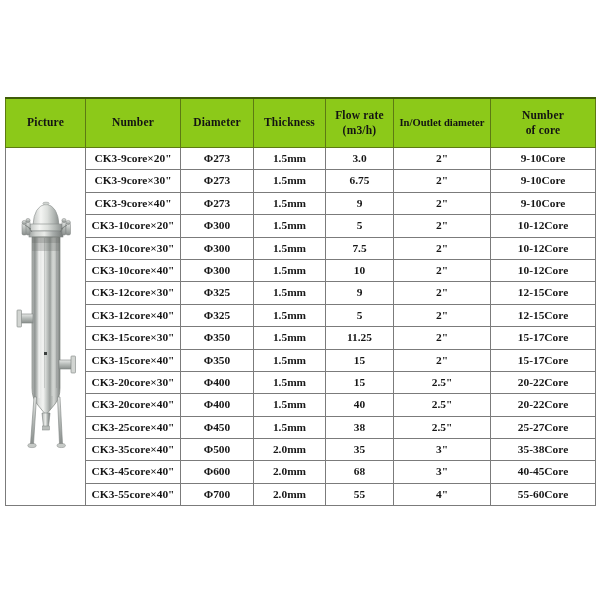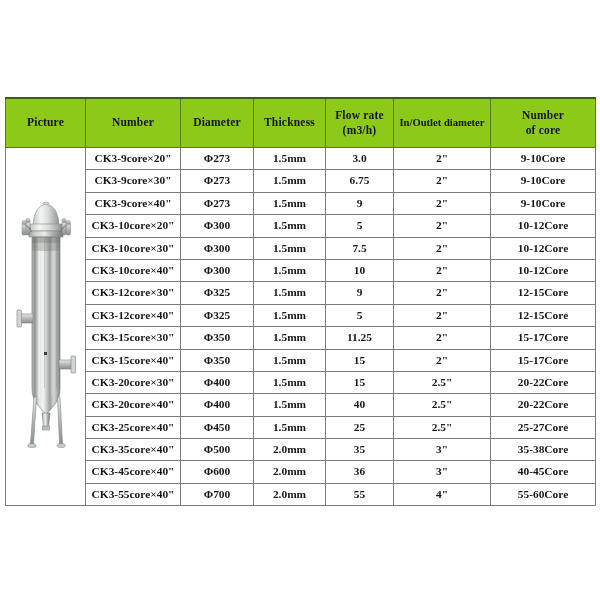--- a/index.html
+++ b/index.html
@@ -348,39 +348,39 @@
           <td>1.5mm</td>
           <td>40</td>
           <td>2.5"</td>
           <td>20-22Core</td>
         </tr>
 
         <tr>
           <td>CK3-25core×40"</td>
           <td>Φ450</td>
           <td>1.5mm</td>
-          <td>25</td>
+          <td>38</td>
           <td>2.5"</td>
           <td>25-27Core</td>
         </tr>
 
         <tr>
           <td>CK3-35core×40"</td>
           <td>Φ500</td>
           <td>2.0mm</td>
           <td>35</td>
           <td>3"</td>
           <td>35-38Core</td>
         </tr>
 
         <tr>
           <td>CK3-45core×40"</td>
           <td>Φ600</td>
           <td>2.0mm</td>
-          <td>36</td>
+          <td>68</td>
           <td>3"</td>
           <td>40-45Core</td>
         </tr>
 
         <tr>
           <td>CK3-55core×40"</td>
           <td>Φ700</td>
           <td>2.0mm</td>
           <td>55</td>
           <td>4"</td>

